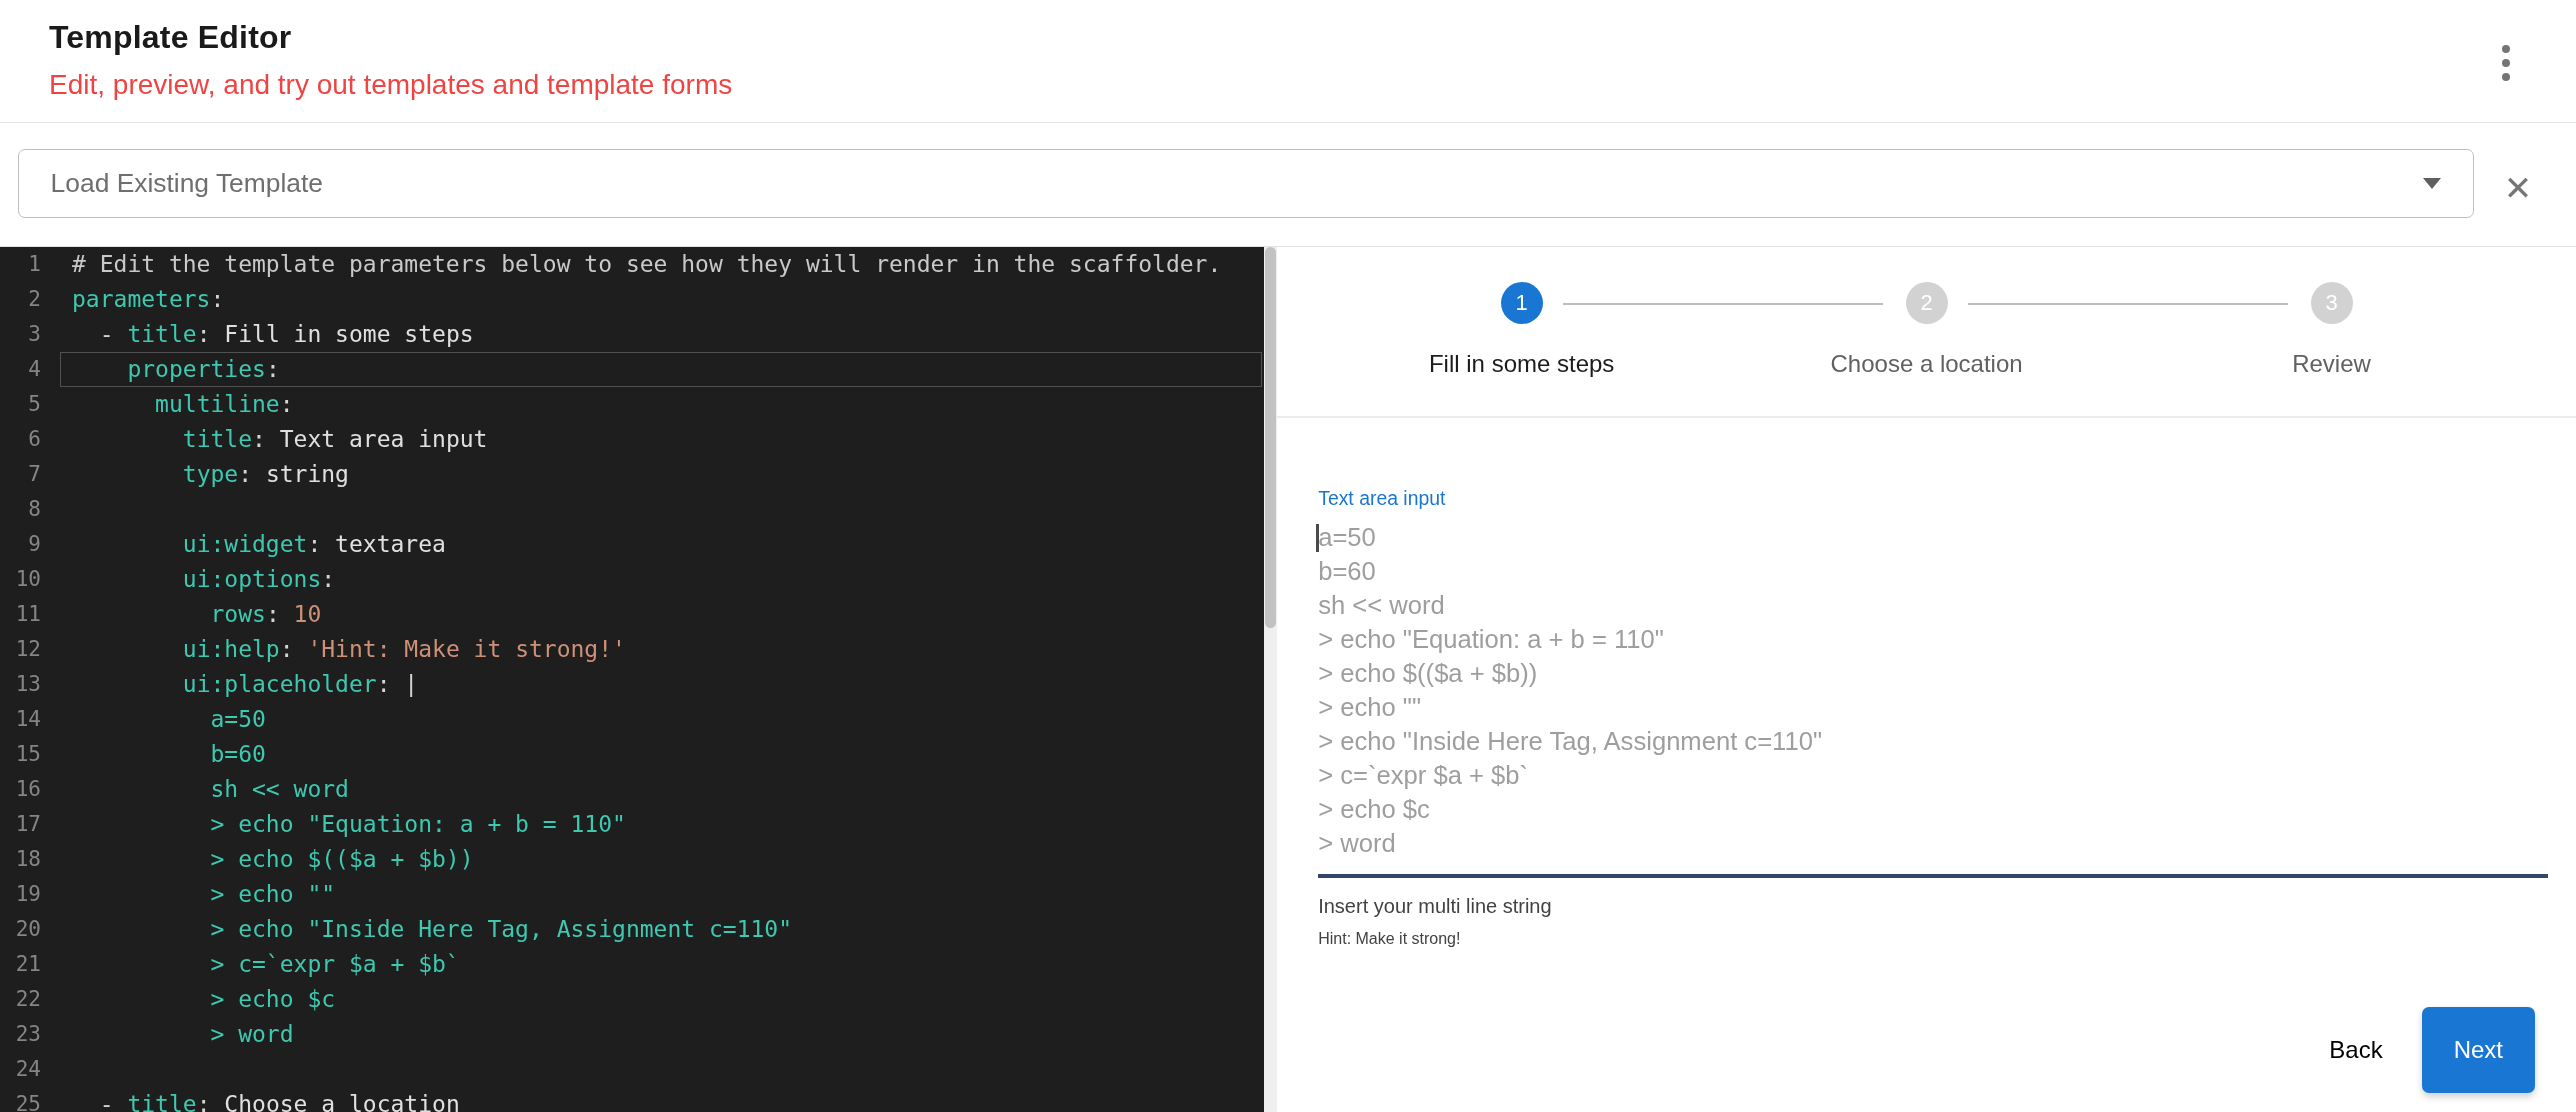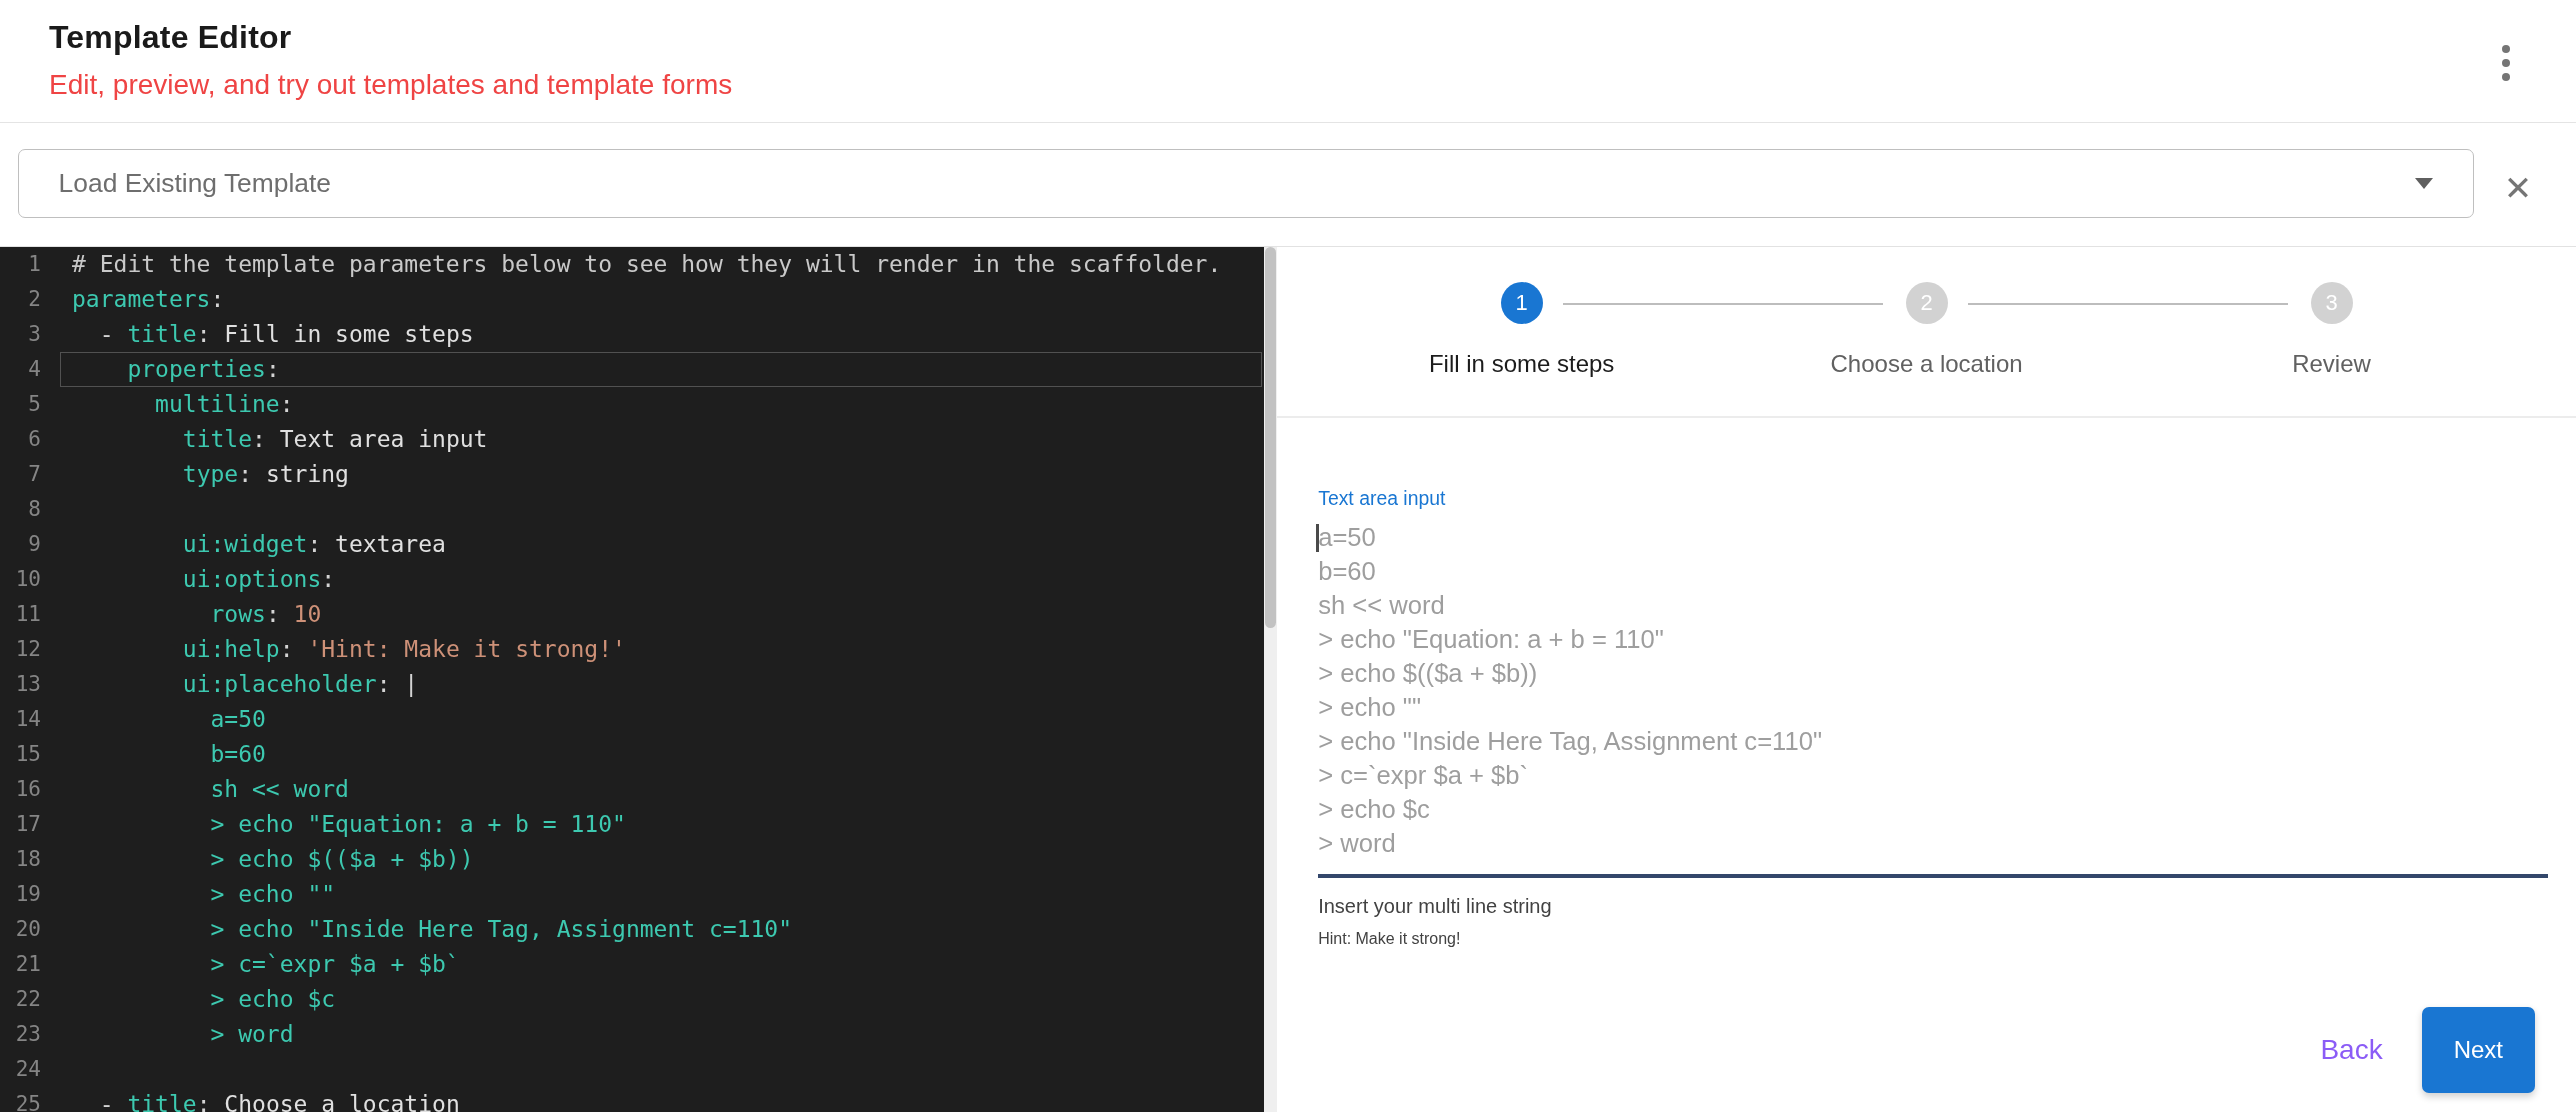--- a/index.html
+++ b/index.html
@@ -12,21 +12,21 @@
   .page-subtitle { font-size: 28px; color: #ef4444; margin-top: 12.3px; }
   .kebab { position: absolute; right: 46px; top: 35px; width: 49px; height: 56px;
     display: flex; flex-direction: column; align-items: center; justify-content: center; gap: 6.2px;
     background: none; border: none; cursor: pointer; }
   .kebab i { display: block; width: 8px; height: 8px; border-radius: 50%; background: #757575; }
 
   
   .selector-row { position: relative; height: 123px; background: #fff; }
   .select { position: absolute; left: 17.6px; top: 26.4px; width: 2456px; height: 69px;
     border: 1.8px solid #bfbfbf; border-radius: 7px; display: flex; align-items: center;
-    padding: 0 40px; cursor: pointer; background: #fff; }
+    padding: 0 32px; cursor: pointer; background: #fff; }
   .select-text { font-size: 26.4px; color: #6e6e6e; flex: 1; }
   .caret { width: 0; height: 0; border-left: 9.7px solid transparent; border-right: 9.7px solid transparent;
     border-top: 11.5px solid #5f5f5f; margin-left: 17.6px; }
   .clear-btn { position: absolute; right: 30px; top: 41px; width: 56px; height: 48px;
     background: none; border: none; cursor: pointer; color: #757575; }
   .clear-x { font-size: 34px; color: #757575; line-height: 1; }
 
   
   .content { display: flex; height: 866px; border-top: 1.8px solid #e2e2e2; }
 
@@ -72,21 +72,21 @@
   .form { padding: 69px 28px 0 41px; }
   .field-label { font-size: 19.4px; color: var(--primary-blue, #1976d2); margin-bottom: 10.6px; }
   .textarea { position: relative; }
   .ta-line { font-size: 25.6px; line-height: 34px; color: #9e9e9e; white-space: pre; }
   .text-cursor { position: absolute; left: -1.8px; top: 3.5px; width: 2.6px; height: 28px; background: #4a4a4a; }
   .underline { height: 3.5px; background: var(--underline-navy, #33476b); margin-top: 14px; }
   .field-desc { margin-top: 17.6px; font-size: 20px; color: #424242; }
   .field-help { margin-top: 11.5px; font-size: 16px; color: #424242; }
 
   .actions { position: absolute; right: 41px; bottom: 19.4px; display: flex; align-items: center; gap: 23px; }
-  .btn-back { background: none; border: none; color: #8b5cf6; font-size: 28px; font-weight: 500;
+  .btn-back { background: none; border: none; color: #000000; font-size: 24px; font-weight: 500;
     font-family: inherit; padding: 10.6px 16px; cursor: pointer; }
   .btn-next { background: var(--primary-blue, #1976d2); border: none; color: #fff; font-size: 24px; font-weight: 500;
     font-family: inherit; padding: 29px 32px; border-radius: 7px; cursor: pointer;
     box-shadow: 0 3.5px 7px rgba(0,0,0,0.18); }
 </style>
 </head>
 <body>
 
 <div class="app">
 

